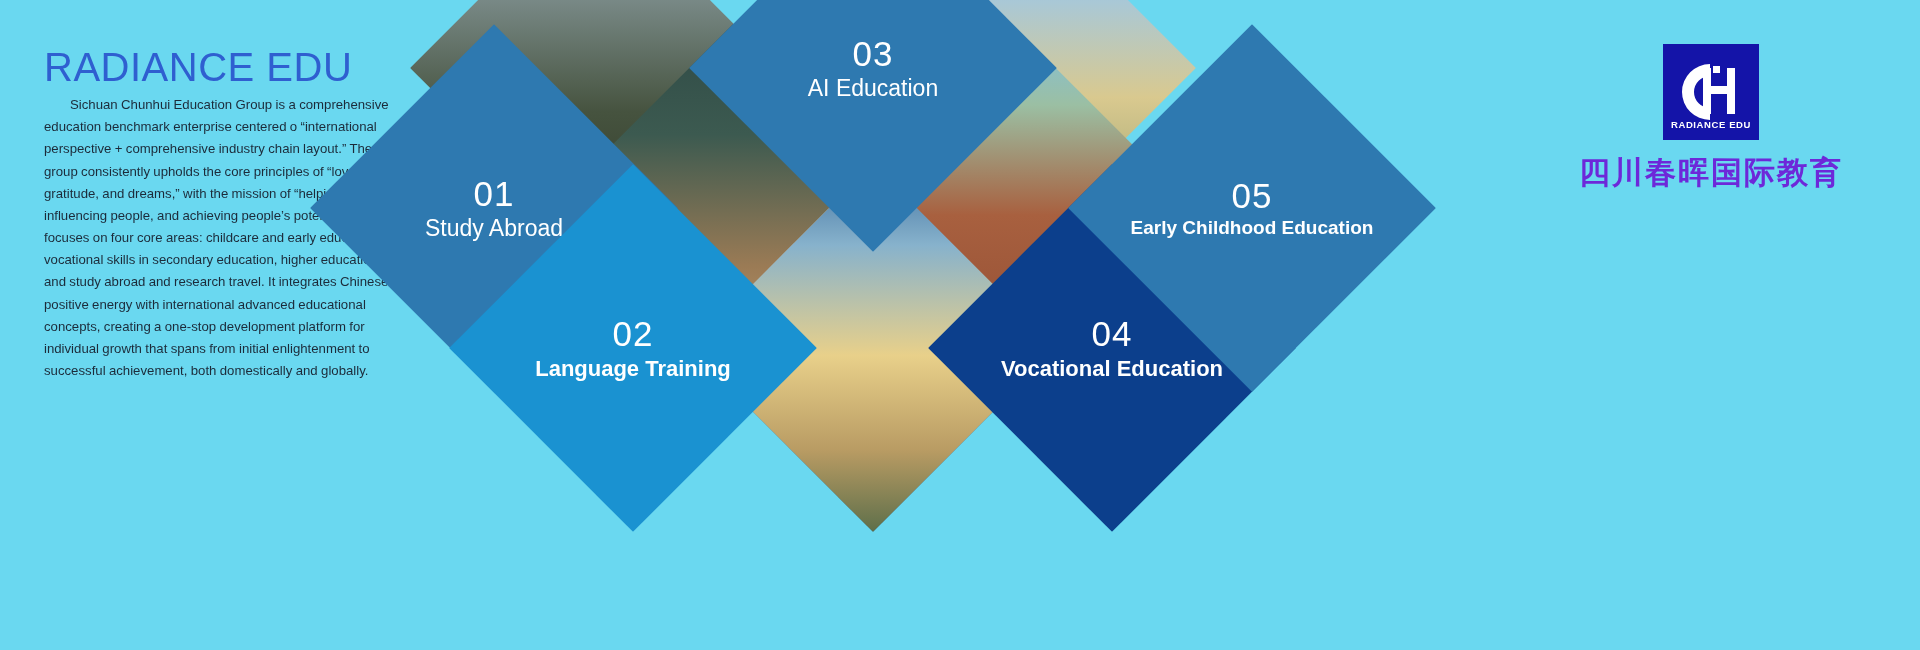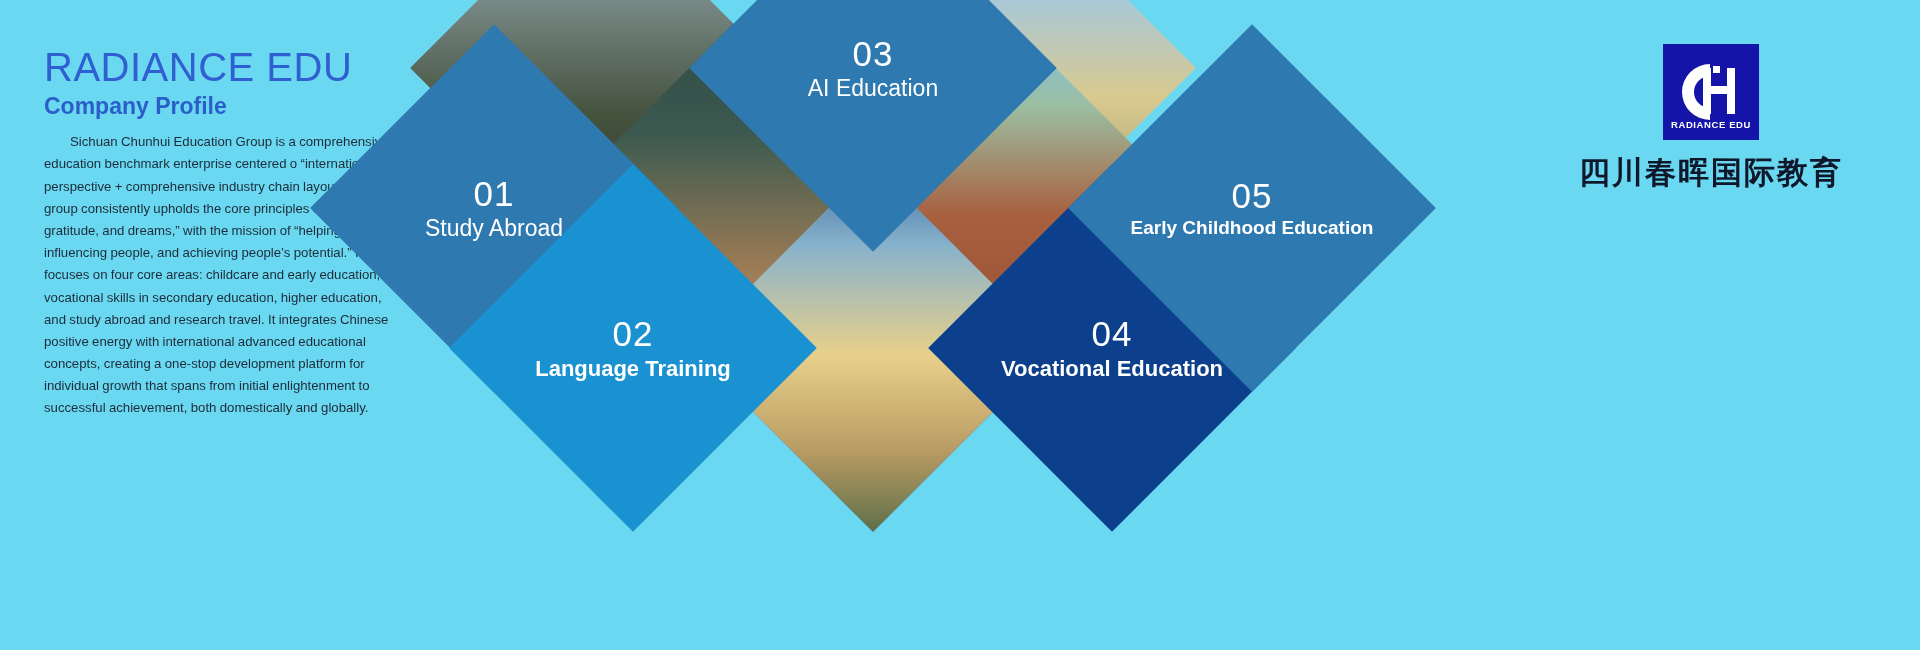--- a/index.html
+++ b/index.html
@@ -69,21 +69,21 @@
     position: relative;
     display: block;
   }
   .logo-mark svg { display: block; }
   .logo-cn {
     margin-top: 16px;
     font-family: "Liberation Sans", sans-serif;
     font-size: 31px;
     font-weight: 700;
     letter-spacing: 2px;
-    color: #0f172a;
+    color: #6d28d9;
     line-height: 1.1;
     white-space: nowrap;
   }
   .logo-en {
     margin-top: 2px;
     font-family: "Liberation Sans", sans-serif;
     font-size: 17px;
     font-weight: 700;
     color: #14263a;
     letter-spacing: -0.2px;
@@ -172,21 +172,20 @@
   .ph-grad-brick {
     background:
       linear-gradient(180deg, #7fc0e4 0%, #9bbfa3 22%, #a8603f 52%, #8e4a31 100%);
   }
 </style>
 </head>
 <body style="background: rgb(106, 216, 240);">
 
 <div class="left-panel">
   <h1 class="brand-title">RADIANCE EDU</h1>
-  <h2 class="brand-subtitle">Company Profile</h2>
   <p class="profile-body">Sichuan Chunhui Education Group is a comprehensive education benchmark enterprise centered o “international perspective + comprehensive industry chain layout.” The group consistently upholds the core principles of “love, gratitude, and dreams,” with the mission of “helping people, influencing people, and achieving people’s potential.” It focuses on four core areas: childcare and early education, vocational skills in secondary education, higher education, and study abroad and research travel. It integrates Chinese positive energy with international advanced educational concepts, creating a one-stop development platform for individual growth that spans from initial enlightenment to successful achievement, both domestically and globally.</p>
 </div>
 
 <div class="logo-panel">
   <div class="logo-mark">
     <svg width="96" height="96" viewBox="0 0 96 96" aria-hidden="true">
       <rect x="0" y="0" width="96" height="96" fill="#1414a8"></rect>
 
       <path d="M47 20 A26 26 0 1 0 47 76 L47 64 A14 14 0 1 1 47 32 Z" fill="#ffffff"></path>
 

